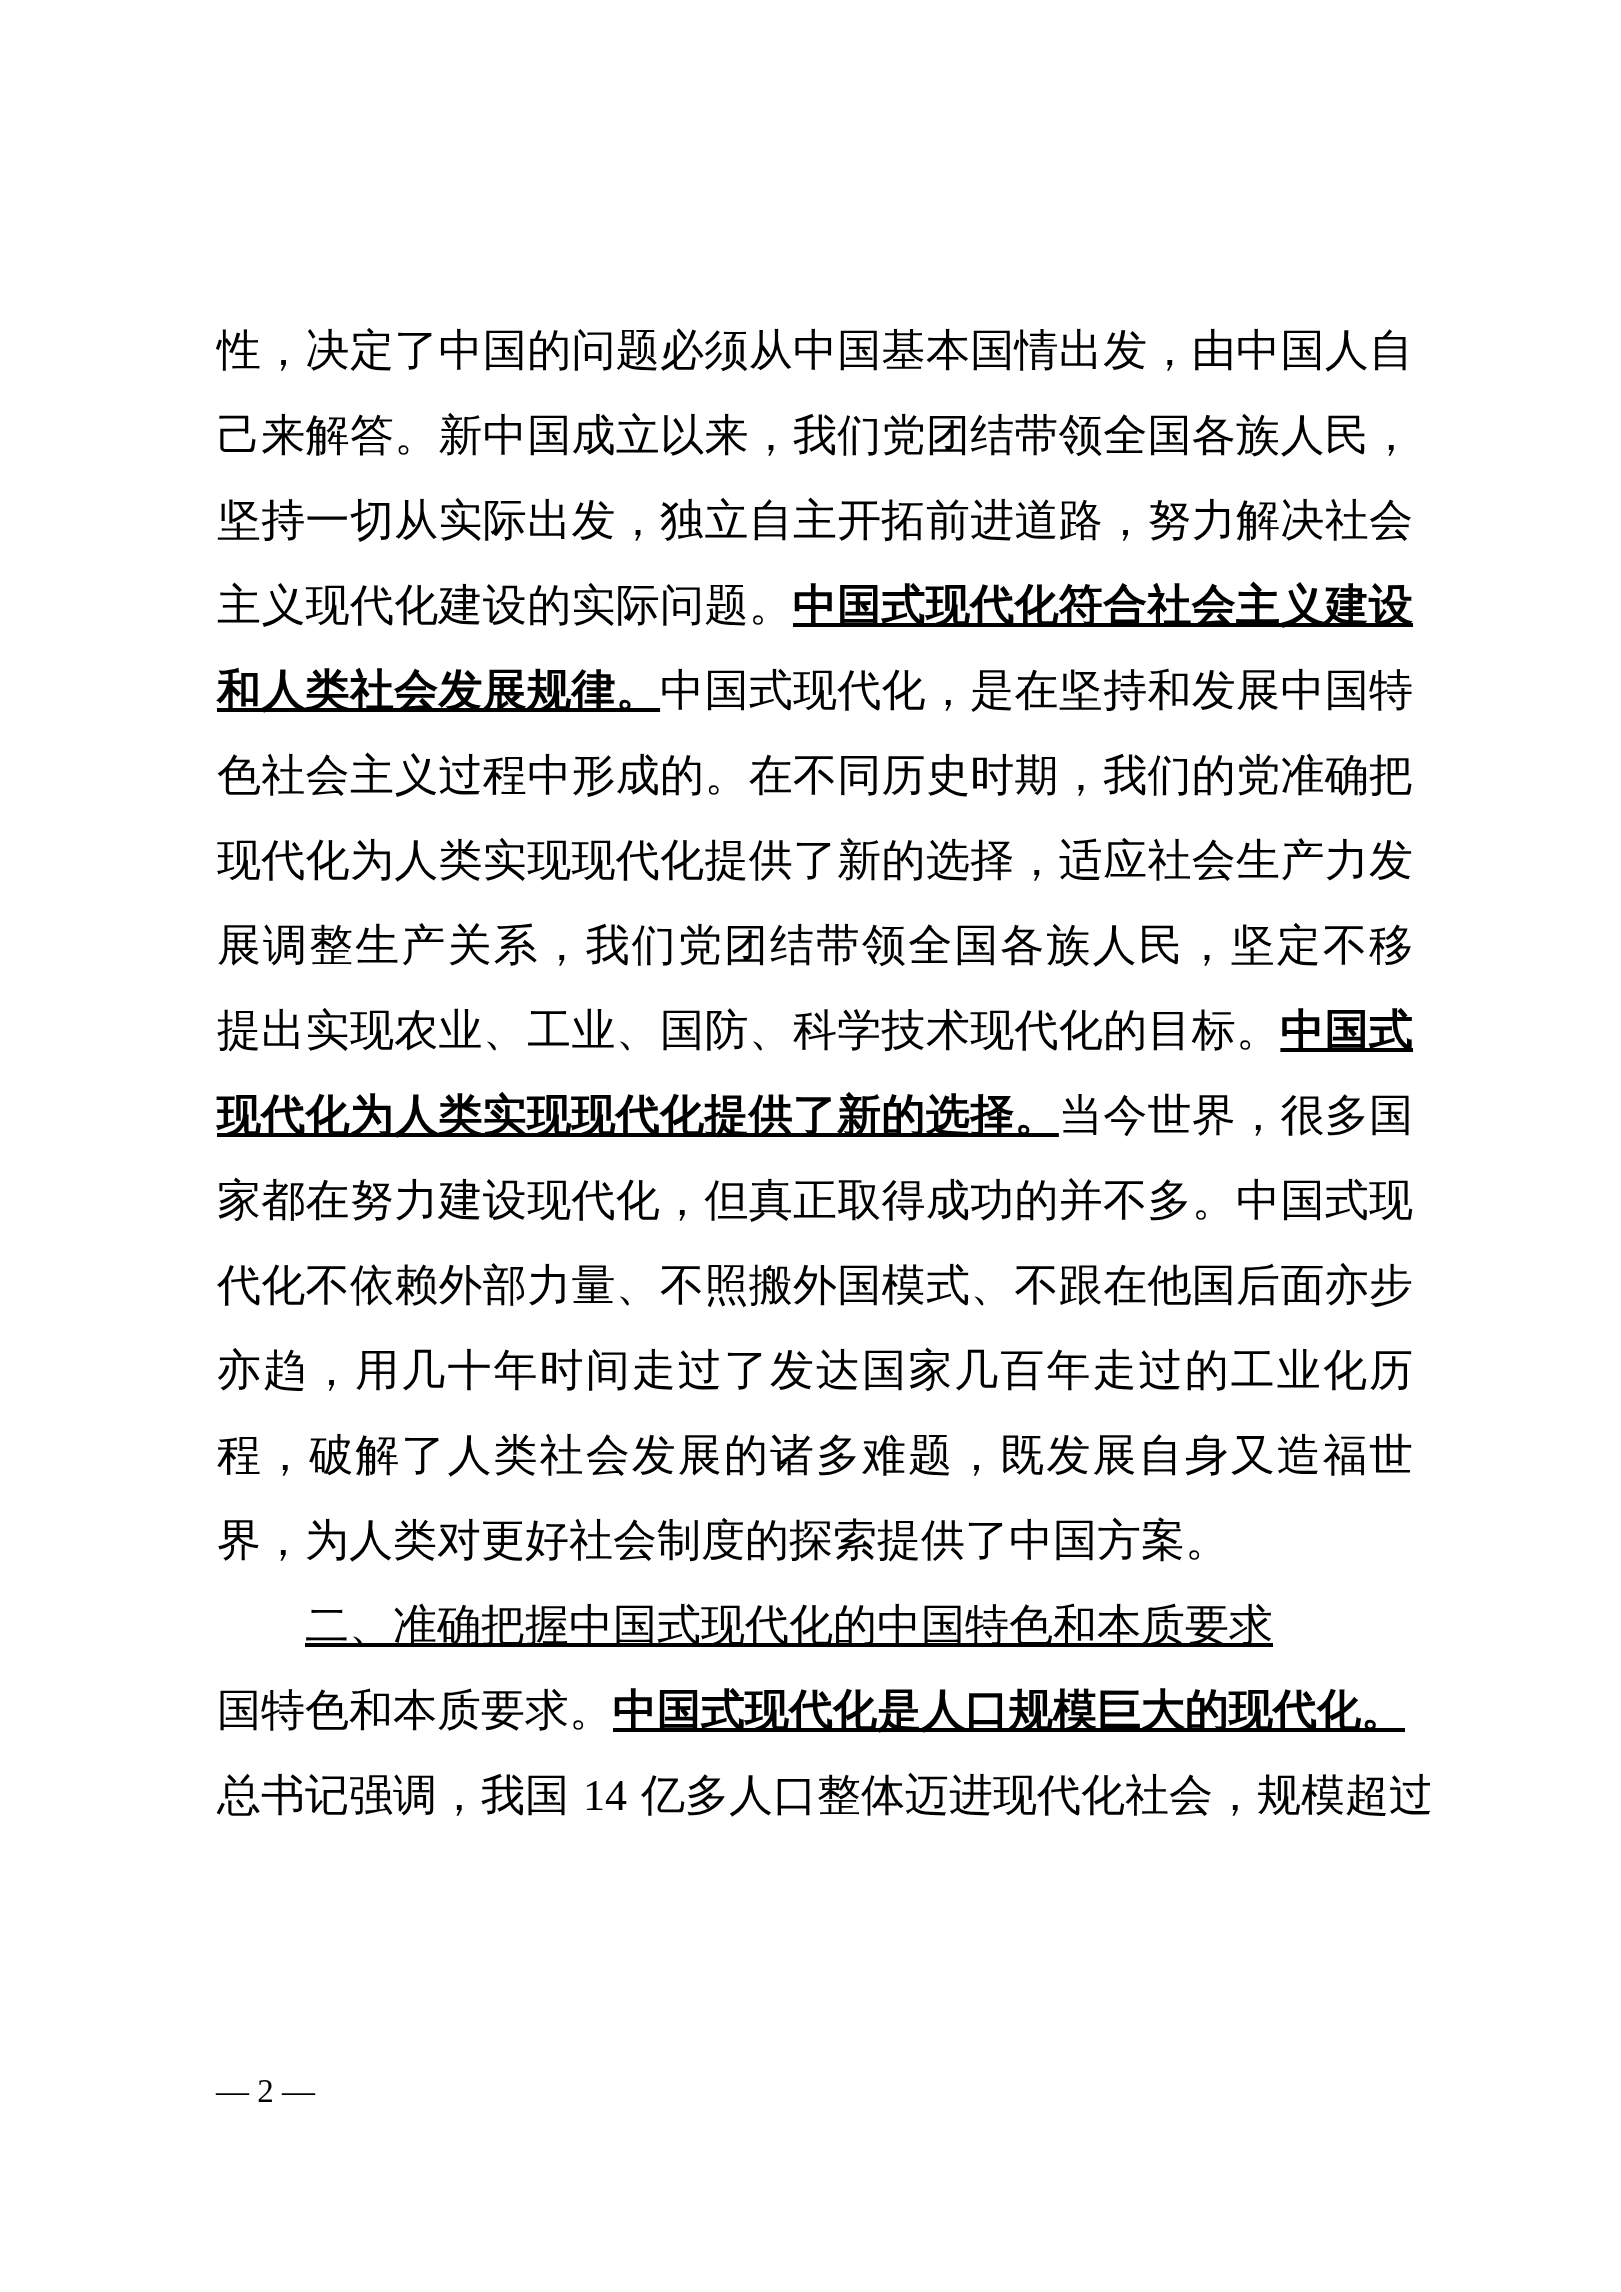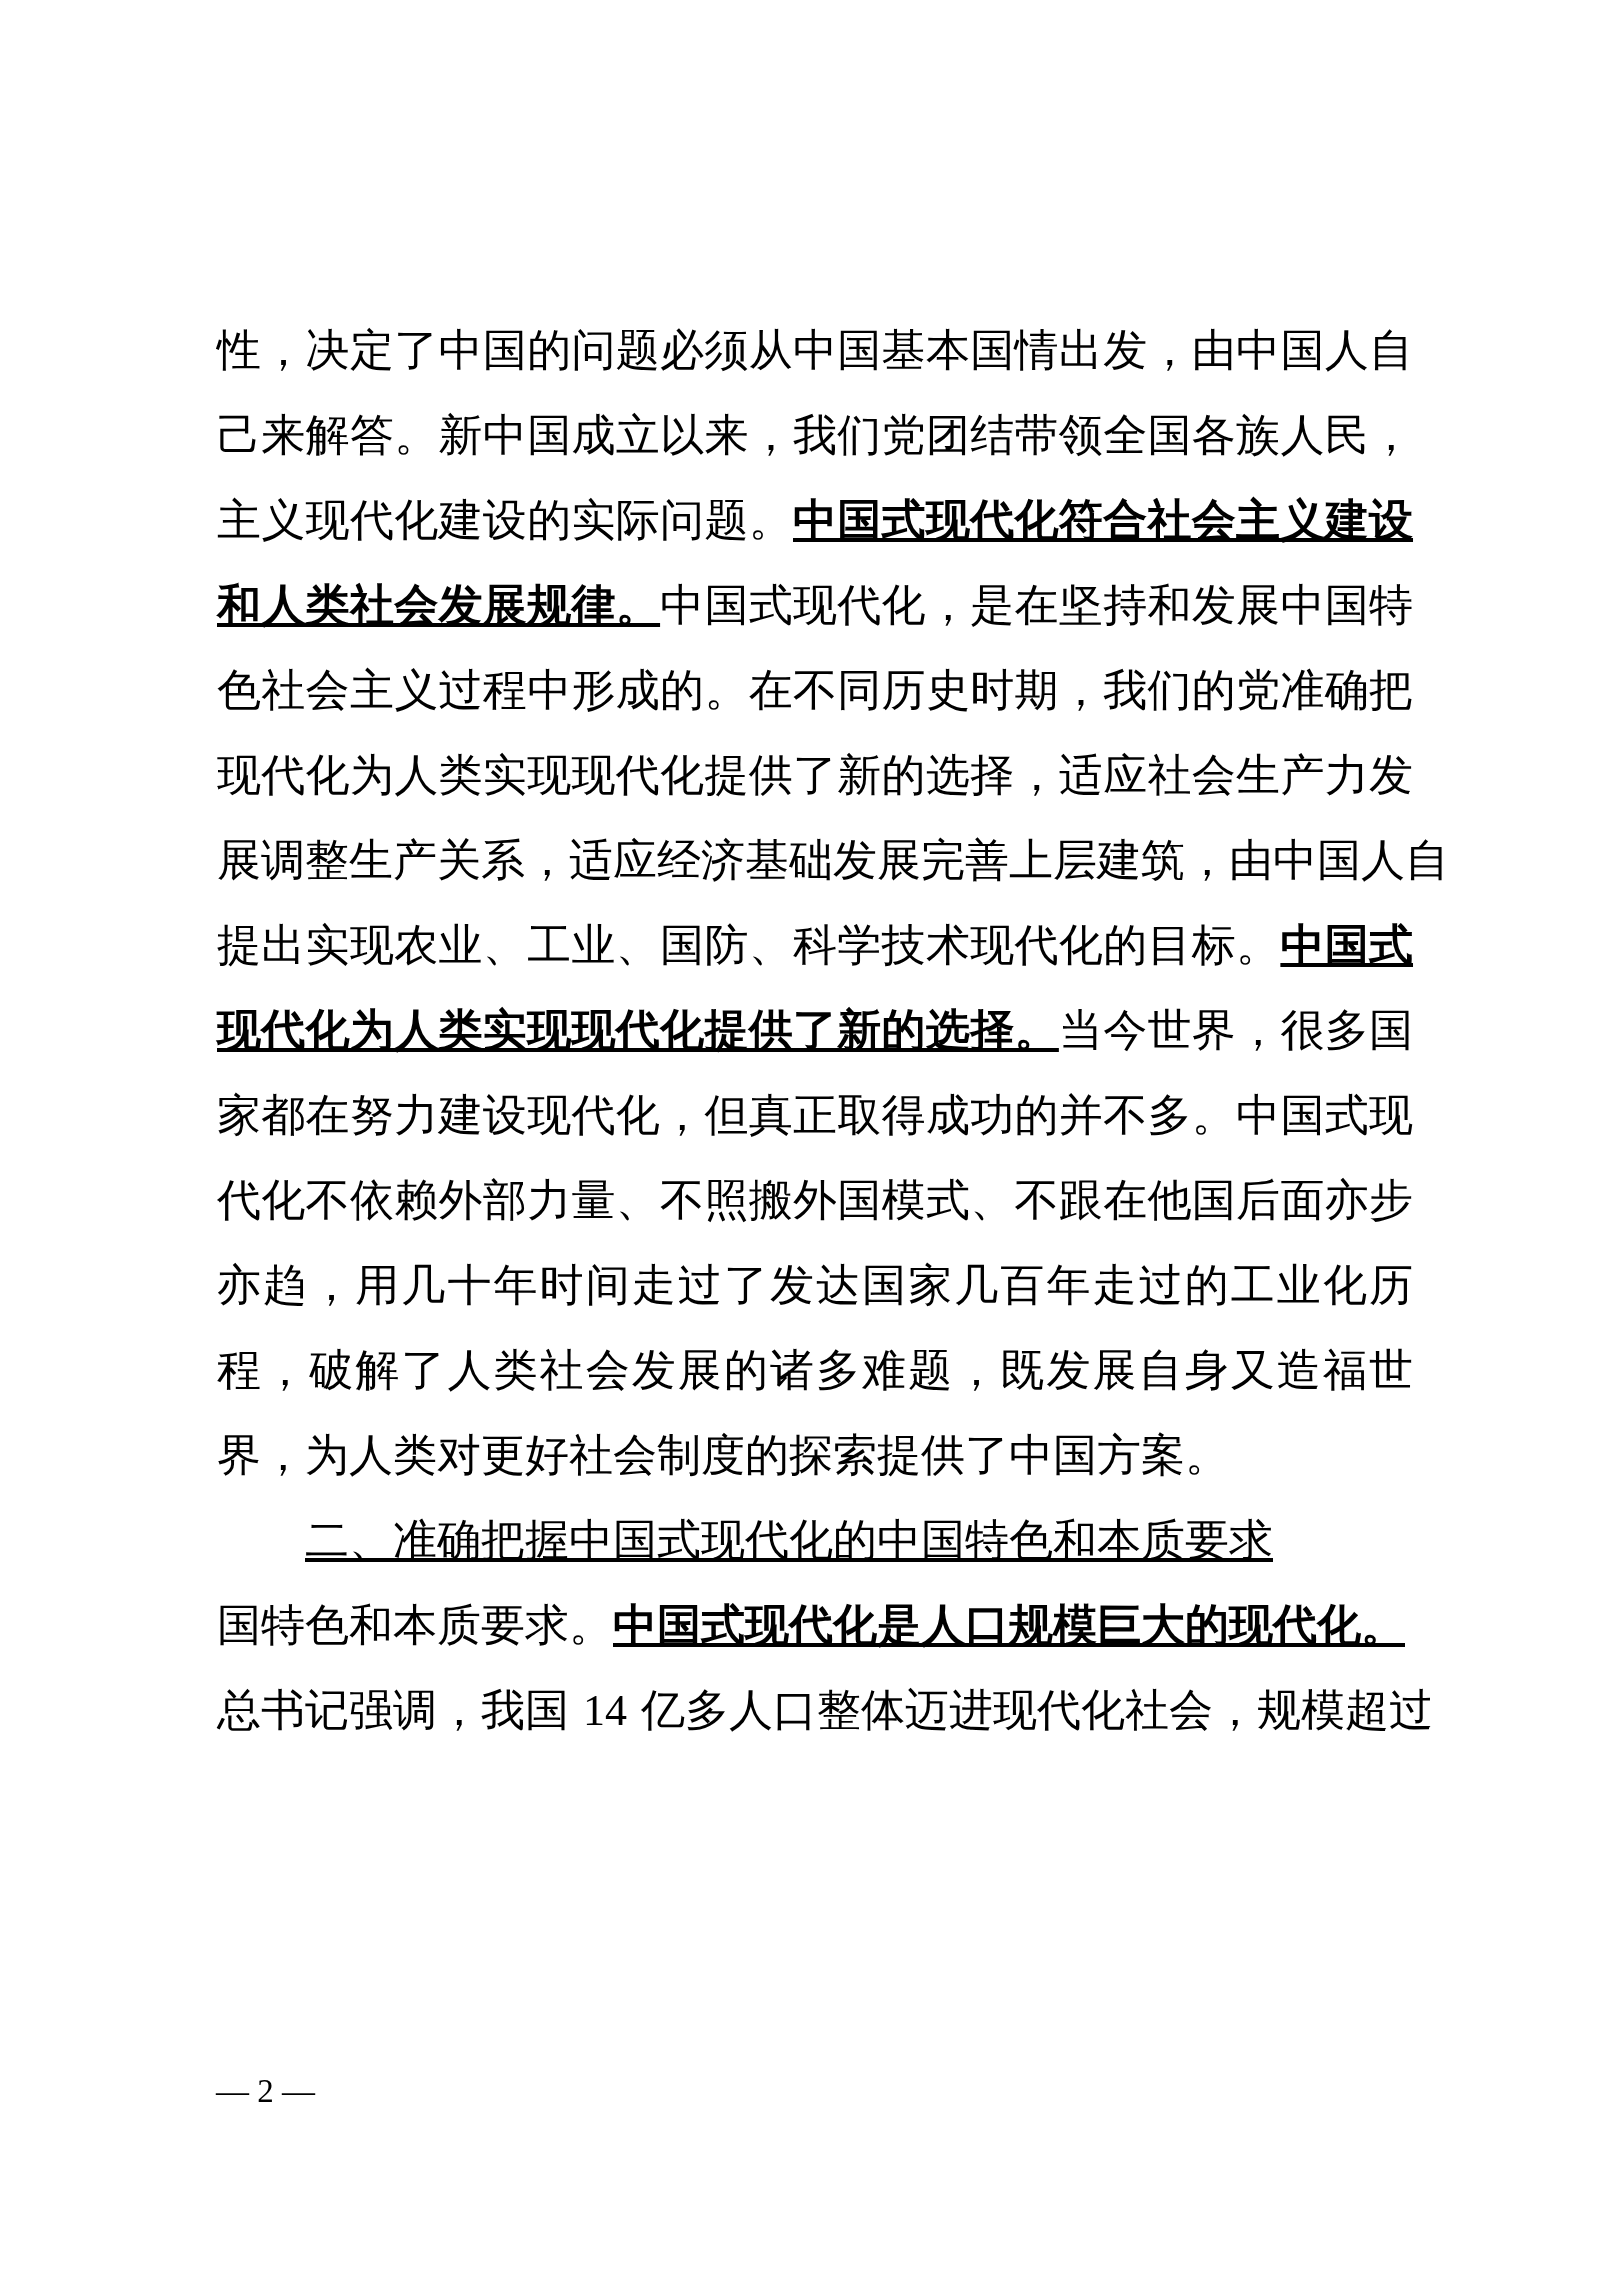--- a/index.html
+++ b/index.html
@@ -65,33 +65,36 @@
 <div class="page">
   <div class="text-block">
 
     <div class="line">
       <span class="run">性，决定了中国的问题必须从中国基本国情出发，由中国人自</span>
     </div>
     <div class="line">
       <span class="run">己来解答。新中国成立以来，我们党团结带领全国各族人民，</span>
     </div>
     <div class="line">
+      <span class="run">坚持一切从实际出发，独立自主开拓前进道路，努力解决社会</span>
+    </div>
+    <div class="line">
       <span class="run">主义现代化建设的实际问题。</span><span class="run bold">中国式现代化符合社会主义建设</span>
     </div>
     <div class="line">
       <span class="run bold">和人类社会发展规律。</span><span class="run">中国式现代化，是在坚持和发展中国特</span>
     </div>
     <div class="line">
       <span class="run">色社会主义过程中形成的。在不同历史时期，我们的党准确把</span>
     </div>
     <div class="line">
       <span class="run">现代化为人类实现现代化提供了新的选择，适应社会生产力发</span>
     </div>
     <div class="line">
-      <span class="run">展调整生产关系，适应经济基础发展完善上层建筑，由中国人自</span>
+      <span class="run">展调整生产关系，我们党团结带领全国各族人民，坚定不移</span>
     </div>
     <div class="line">
       <span class="run">提出实现农业、工业、国防、科学技术现代化的目标。</span><span class="run bold">中国式</span>
     </div>
     <div class="line">
       <span class="run bold">现代化为人类实现现代化提供了新的选择。</span><span class="run">当今世界，很多国</span>
     </div>
     <div class="line">
       <span class="run">家都在努力建设现代化，但真正取得成功的并不多。中国式现</span>
     </div>

